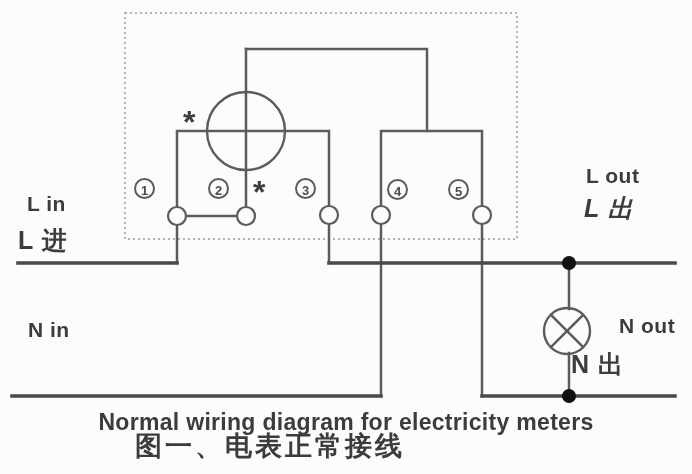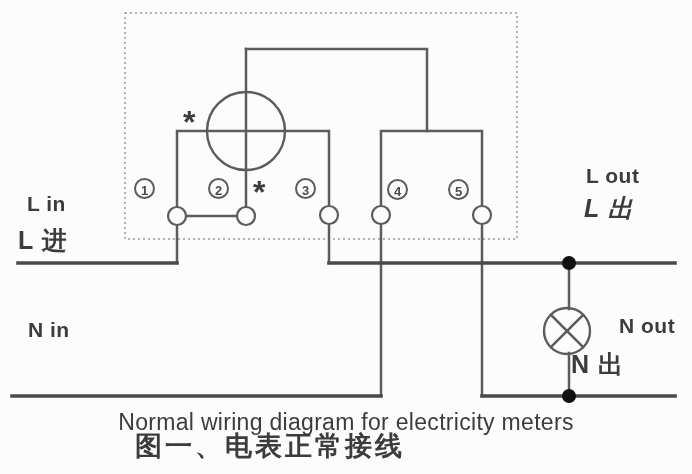--- a/index.html
+++ b/index.html
@@ -52,21 +52,21 @@
     position:absolute;
     color:var(--text);
     font-size:32px;font-weight:bold;
     line-height:1;
   }
   .caption-en{
     position:absolute;
     left:0;width:100%;top:409px;
     text-align:center;
     color:var(--text);
-    font-size:23px;font-weight:normal;
+    font-size:23px;font-weight:bold;
     letter-spacing:0.3px;
   }
   .caption-zh{
     position:absolute;
     left:110px;width:320px;top:435px;
     text-align:center;
     color:var(--text);
     font-size:27px;font-weight:bold;
     letter-spacing:3px;
     line-height:1;

